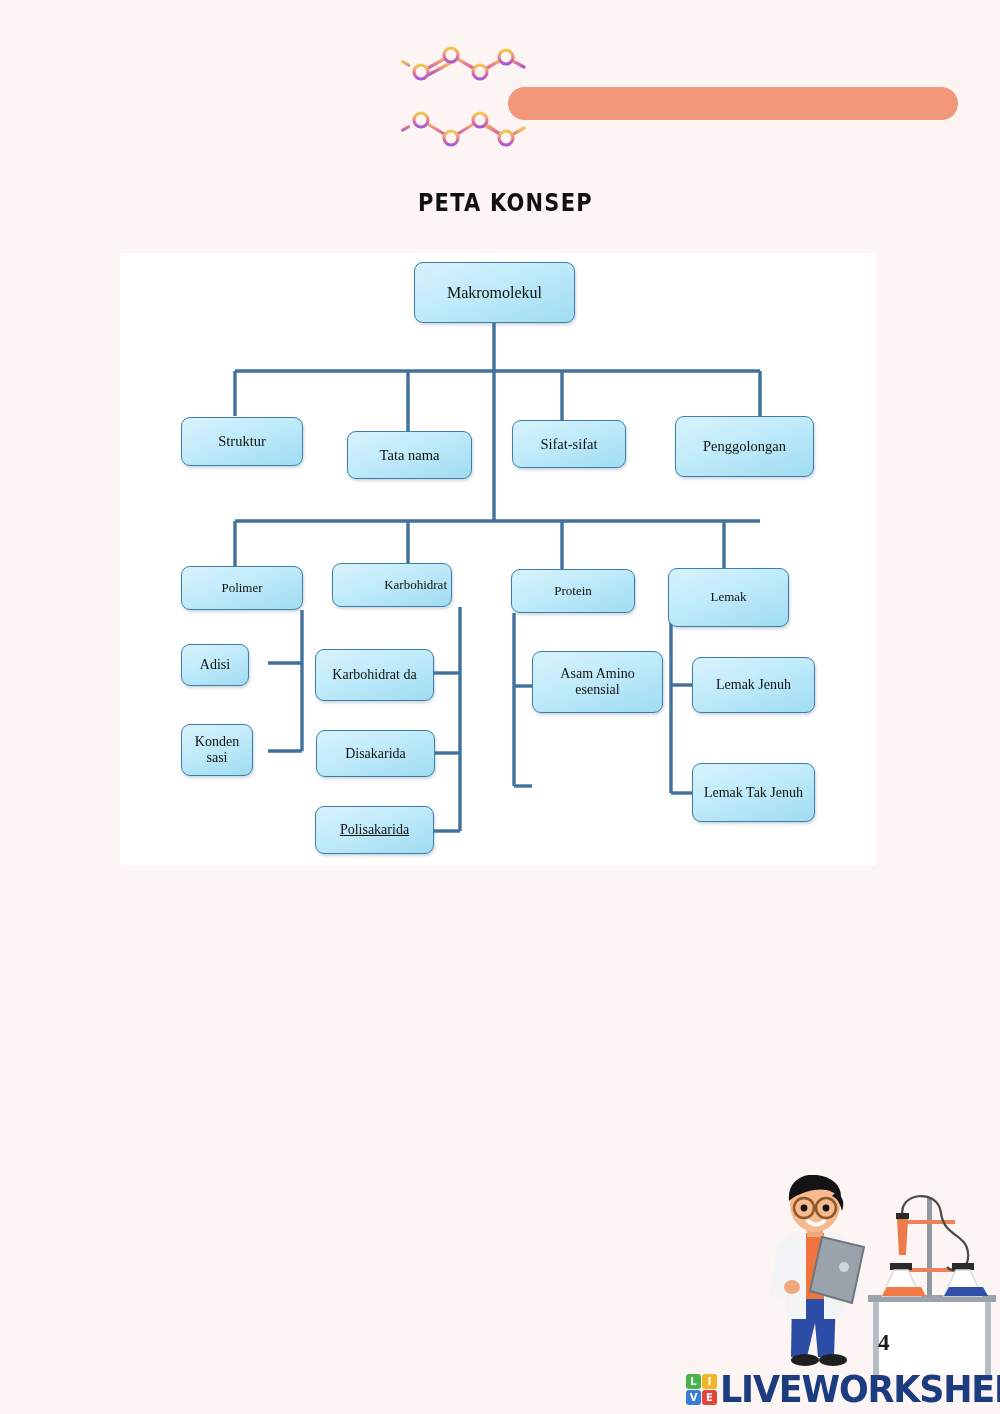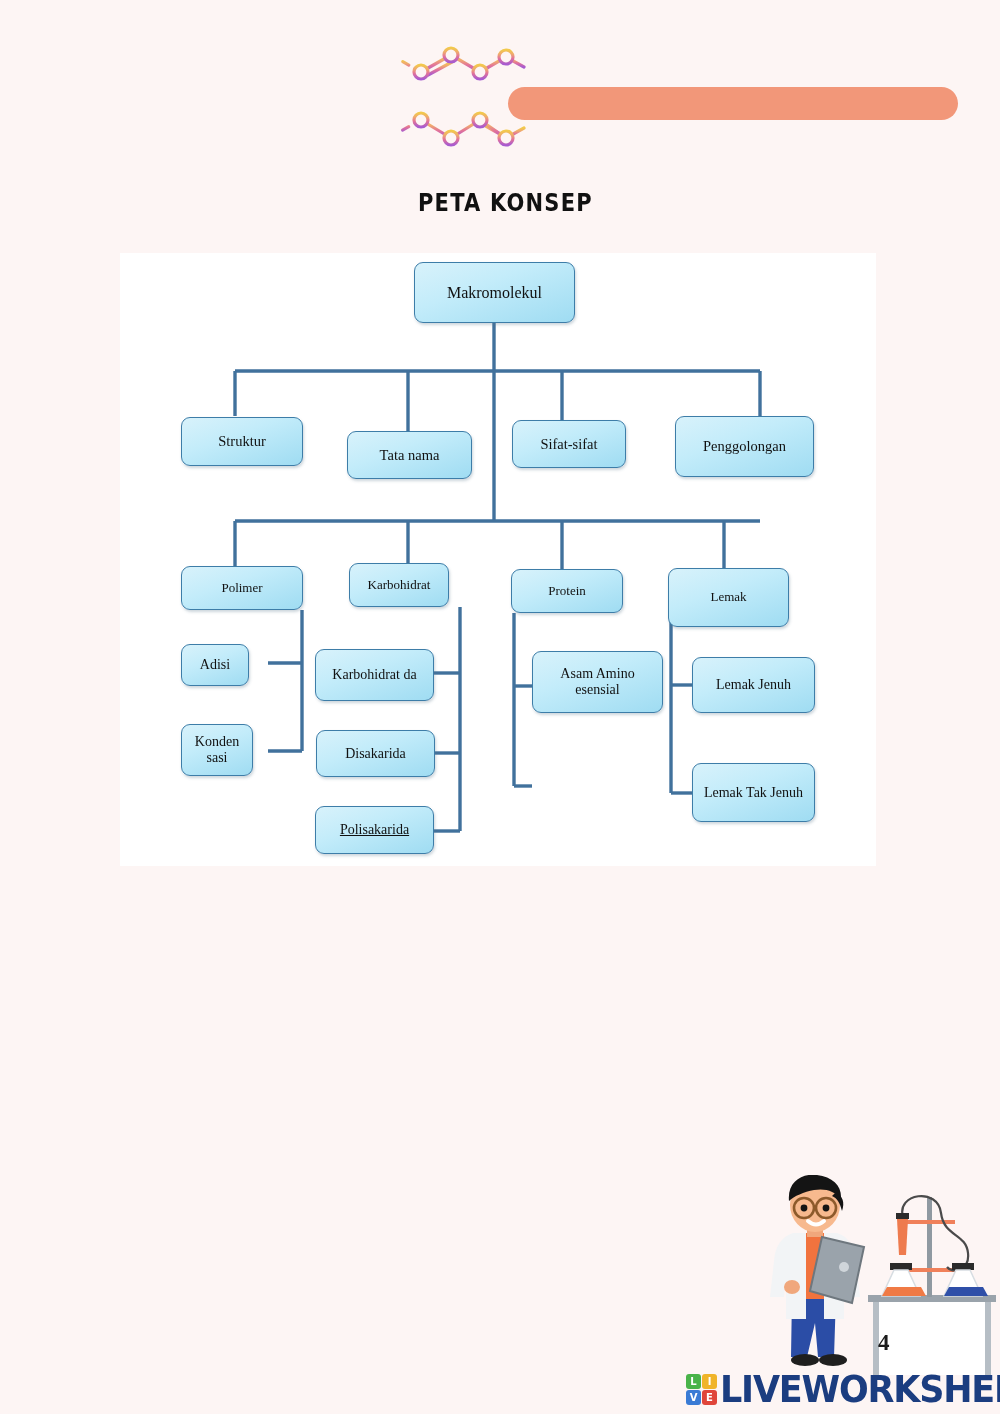--- a/index.html
+++ b/index.html
@@ -236,24 +236,24 @@
   <div class="node-box lvl1" style="left:392px; top:167px; width:114px; height:48px;">
     <span>Sifat-sifat</span>
   </div>
   <div class="node-box lvl1" style="left:555px; top:163px; width:139px; height:61px;">
     <span>Penggolongan</span>
   </div>
 
   <div class="node-box lvl2" style="left:61px; top:313px; width:122px; height:44px;">
     <span>Polimer</span>
   </div>
-  <div class="node-box lvl2" style="left:229px; top:310px; width:100px; height:44px;">
+  <div class="node-box lvl2" style="left:212px; top:310px; width:120px; height:44px;justify-content:flex-end;">
     <span>Karbohidrat</span>
   </div>
-  <div class="node-box lvl2" style="left:391px; top:316px; width:112px; height:44px;">
+  <div class="node-box lvl2" style="left:391px; top:316px; width:124px; height:44px;">
     <span>Protein</span>
   </div>
   <div class="node-box lvl2" style="left:548px; top:315px; width:121px; height:59px;">
     <span>Lemak</span>
   </div>
 
   <div class="node-box lvl3" style="left:61px; top:391px; width:68px; height:42px;">
     <span>Adisi</span>
   </div>
   <div class="node-box lvl3" style="left:61px; top:471px; width:72px; height:52px;">

